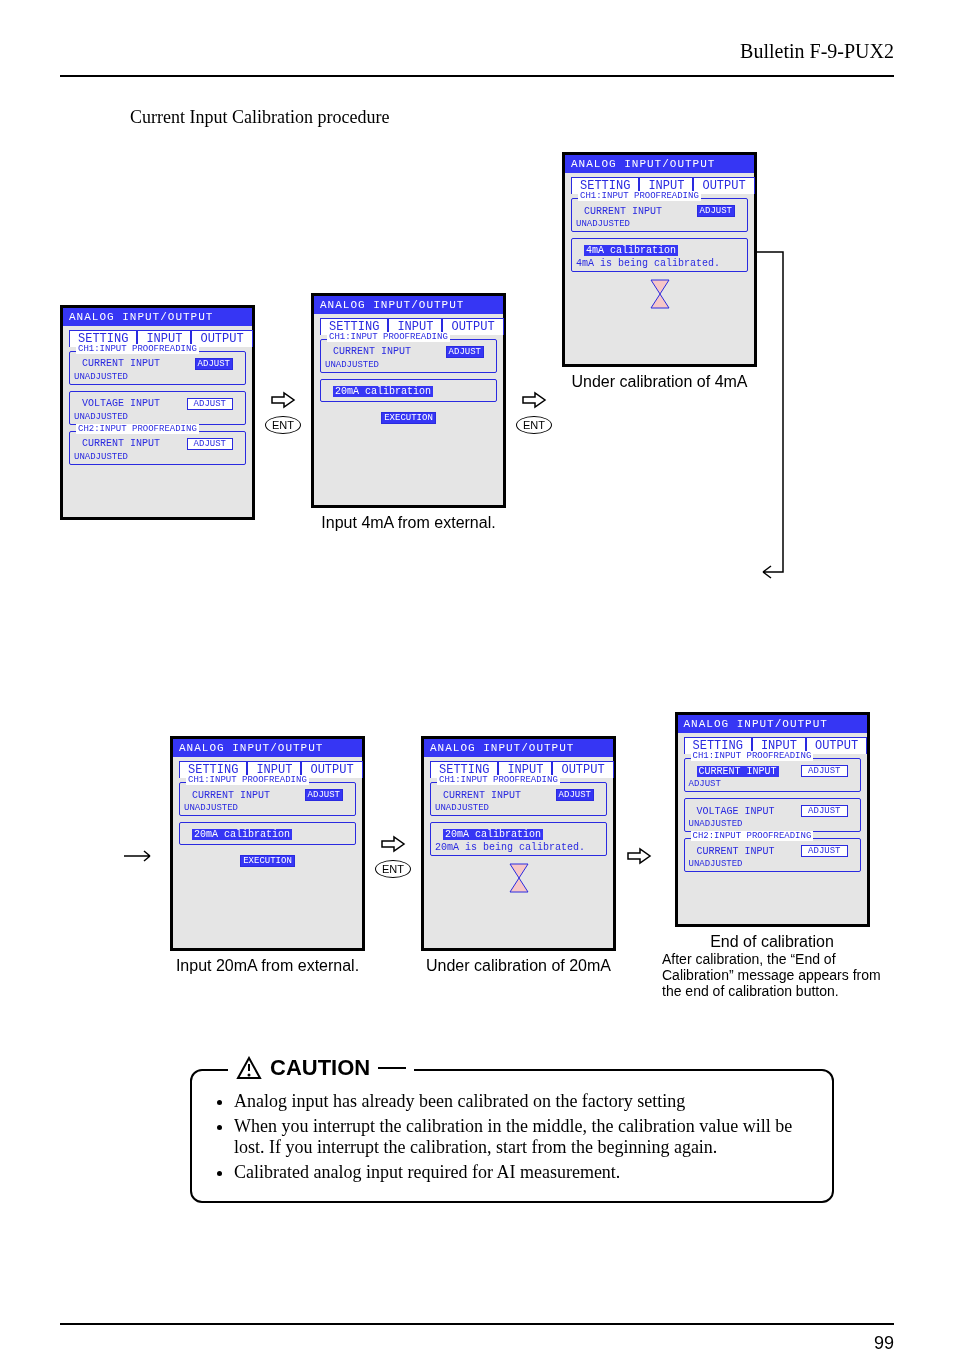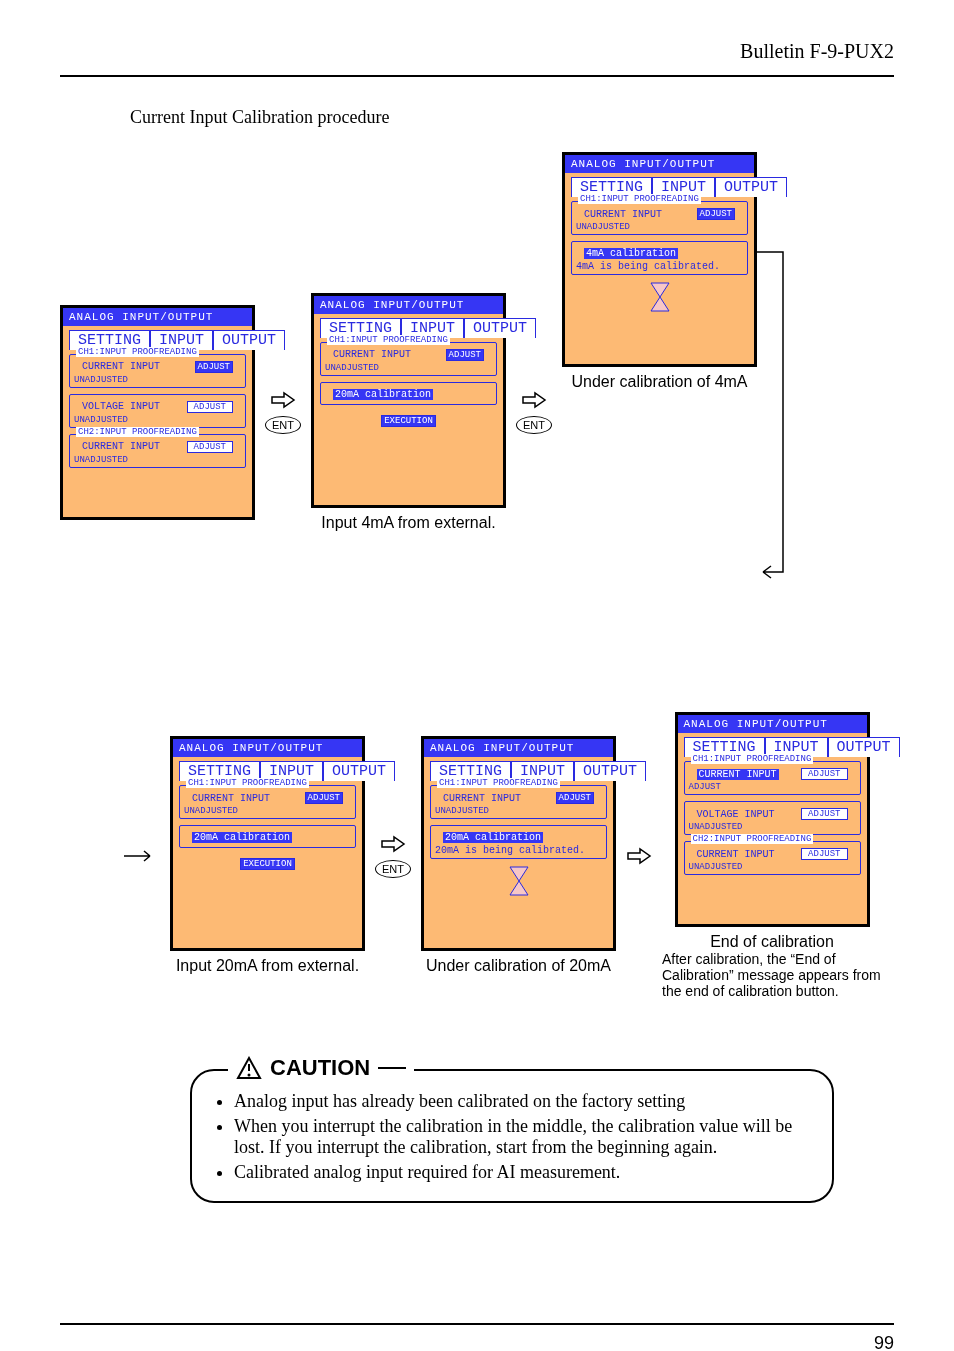--- a/index.html
+++ b/index.html
@@ -2,39 +2,39 @@
 <html><head>
 <meta charset="utf-8">
 <style>
   body{margin:0;font-family:"Times New Roman",serif;color:#000;background:#fff;width:954px;}
   .page{padding:40px 60px 40px 60px;box-sizing:border-box;position:relative;min-height:1351px}
   .hdr{display:flex;justify-content:flex-end;font-size:20px}
   .hrule{border:none;border-top:2px solid #000;margin:12px 0 30px 0}
   .sect-title{font-size:18px;margin:0 0 24px 70px}
   .row{display:flex;align-items:center;gap:10px;margin-left:0;margin-bottom:20px}
   .row2{margin-left:60px}
-  .screen{width:195px;height:215px;border:3px solid #000;background:#fdba74;box-sizing:border-box;display:flex;flex-direction:column}
+  .screen{width:195px;height:215px;border:3px solid #000;background:#e5e5e5;box-sizing:border-box;display:flex;flex-direction:column}
   .screen .titlebar{background:#3636f4;color:#fff;font-family:"Courier New",monospace;font-size:11px;padding:3px 6px;letter-spacing:1px}
-  .screen .tabs{display:flex;gap:0;padding:4px 6px 0 6px;font-family:"Courier New",monospace;font-size:15px}
+  .screen .tabs{display:flex;gap:0;padding:4px 6px 0 6px;font-family:"Courier New",monospace;font-size:12px}
   .tab{border-top:1px solid #2a2ae0;border-left:1px solid #2a2ae0;border-right:1px solid #2a2ae0;padding:1px 8px;color:#2a2ae0;background:#fff}
   .body{flex:1;padding:4px 6px 2px 6px;font-family:"Courier New",monospace;font-size:10px;position:relative}
   .grp{border:1px solid #2a2ae0;border-radius:2px;padding:4px 4px 2px 4px;margin-bottom:6px;position:relative}
   .grp .lbl{position:absolute;top:-8px;left:6px;background:#fff;padding:0 2px;color:#2a2ae0;font-size:9px}
   .line{display:flex;justify-content:space-between;align-items:center;margin:2px 8px}
   .txt{color:#2a2ae0}
   .btn{border:1px solid #2a2ae0;padding:0 6px;color:#2a2ae0;font-size:9px;background:#fff}
   .btn.hl{background:#3636f4;color:#fff}
   .status{text-align:left;color:#2a2ae0;font-size:9px}
   .hl{background:#3636f4;color:#fff;padding:0 2px}
   .ent{border:1px solid #000;border-radius:50%/50%;padding:2px 6px;font-family:Liberation Sans, sans-serif;font-size:11px}
   .cap{font-family:Arial,sans-serif;font-size:16px;text-align:left;margin-top:6px}
   .col{display:flex;flex-direction:column;align-items:center}
   .hourglass{display:block;margin:2px auto 0 auto}
   .pink{fill:#f7c7c7;stroke:#2a2ae0}
-  .caution{border:2px solid #000;border-radius:24px;margin:70px 60px 0 130px;padding:14px 20px 14px 20px;position:relative;font-size:18px}
+  .caution{border:2px solid #000;border-radius:12px;margin:70px 60px 0 130px;padding:14px 20px 14px 20px;position:relative;font-size:18px}
   .caution .legend{position:absolute;top:-16px;left:36px;background:#fff;padding:0 8px;display:flex;align-items:center;gap:8px;font-family:Arial,sans-serif;font-weight:bold;font-size:22px}
   .caution .legend .dash{width:28px;height:2px;background:#000}
   .caution ul{margin:6px 0 0 0;padding-left:22px}
   .caution li{margin-bottom:4px}
   .warn-icon{display:inline-block}
   .footrule{border:none;border-top:2px solid #000;margin:120px 0 8px 0}
   .pagenum{text-align:right;font-family:Arial,sans-serif;font-size:18px}
   .after{font-family:Arial,sans-serif;font-size:14px;width:220px}
   .end-col{display:flex;flex-direction:column;align-items:center}
   .return-arrow{stroke:#000;fill:none;stroke-width:1.5}

